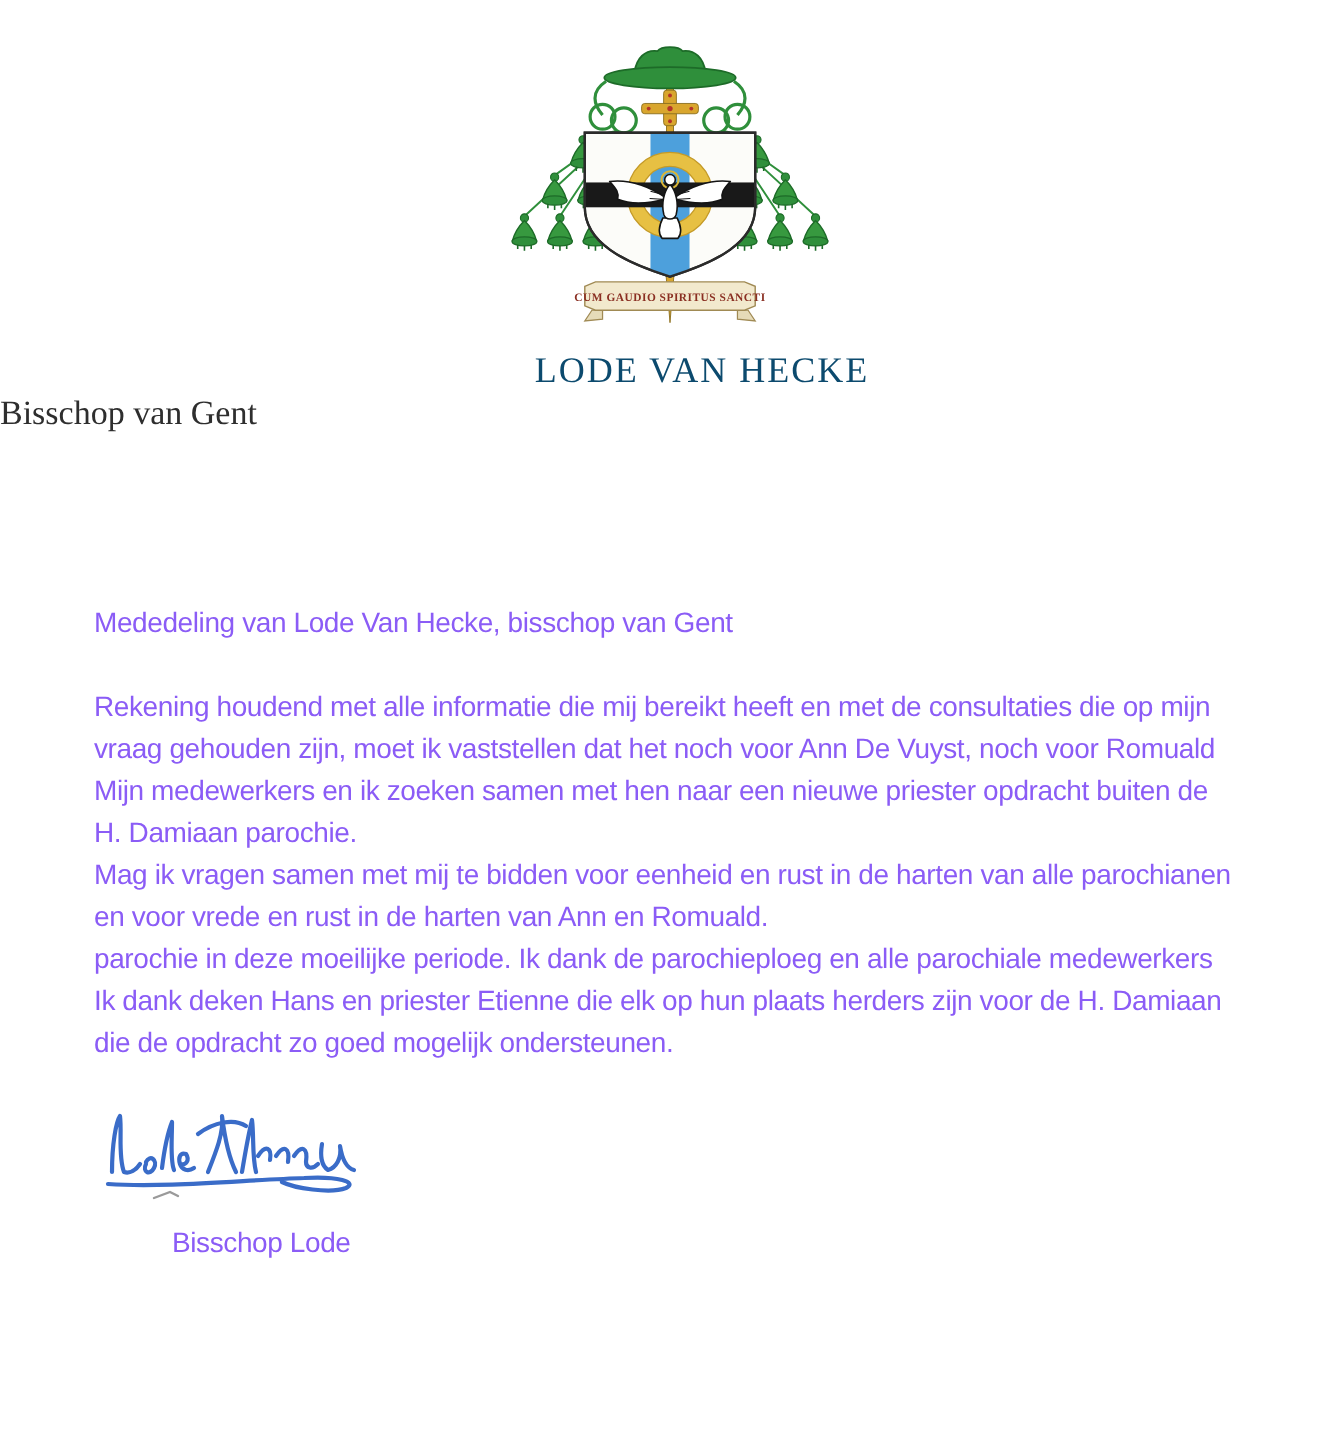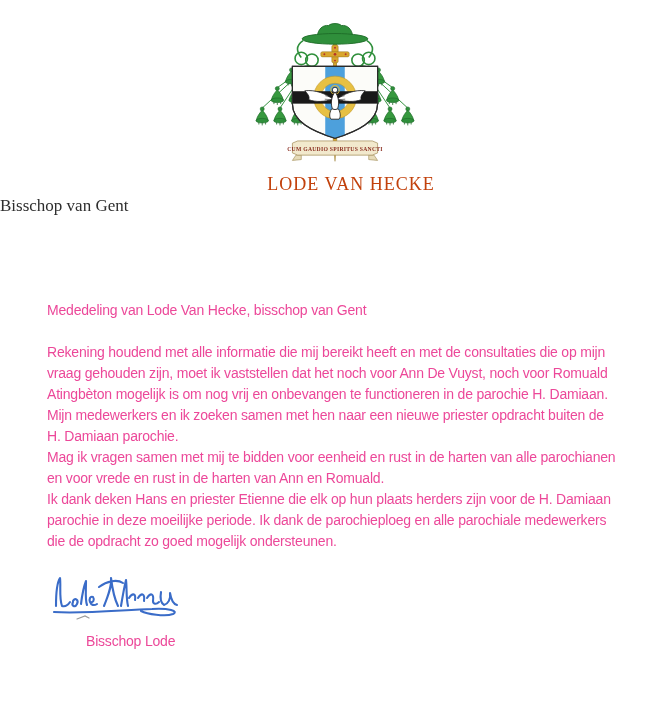--- a/index.html
+++ b/index.html
@@ -13,39 +13,39 @@
   .page { width: 670px; height: 720px; position: relative; }
 
   .arms { text-align: center; padding-top: 22px; }
   .arms svg { display: inline-block; }
 
   .name {
     font-family: "Liberation Serif", serif;
     font-size: 18px;
     letter-spacing: 1px;
     text-align: center;
-    color: #c2410c;
+    color: #0c4a6e;
     margin-top: 5px;
     line-height: 22px;
     padding-left: 32px;
   }
   .subtitle {
     font-family: "Liberation Serif", serif;
     font-size: 17px;
     text-align: left;
     color: #2e2e2e;
     line-height: 21px;
   }
 
   .letter {
     margin: 84px 40px 0 47px;
     font-size: 14px;
     line-height: 21px;
     letter-spacing: -0.2px;
-    color: #ec4899;
+    color: #8b5cf6;
   }
   .intro { margin-bottom: 21px; white-space: nowrap; }
   .line { white-space: nowrap; }
 
   .signature { margin: 14px 0 0 0; height: 56px; }
   .signoff { margin-top: 9px; line-height: 21px; margin-left: 39px; }
 </style>
 </head>
 <body>
 
@@ -140,27 +140,26 @@
   </div>
 
   <div class="name">LODE VAN HECKE</div>
   <div class="subtitle">Bisschop van Gent</div>
 
   <div class="letter">
     <div class="intro">Mededeling van Lode Van Hecke, bisschop van Gent</div>
 
     <div class="line">Rekening houdend met alle informatie die mij bereikt heeft en met de consultaties die op mijn</div>
     <div class="line">vraag gehouden zijn, moet ik vaststellen dat het noch voor Ann De Vuyst, noch voor Romuald</div>
-    <div class="line">Atingbèton mogelijk is om nog vrij en onbevangen te functioneren in de parochie H. Damiaan.</div>
     <div class="line">Mijn medewerkers en ik zoeken samen met hen naar een nieuwe priester opdracht buiten de</div>
     <div class="line">H. Damiaan parochie.</div>
     <div class="line">Mag ik vragen samen met mij te bidden voor eenheid en rust in de harten van alle parochianen</div>
     <div class="line">en voor vrede en rust in de harten van Ann en Romuald.</div>
+    <div class="line">parochie in deze moeilijke periode. Ik dank de parochieploeg en alle parochiale medewerkers</div>
     <div class="line">Ik dank deken Hans en priester Etienne die elk op hun plaats herders zijn voor de H. Damiaan</div>
-    <div class="line">parochie in deze moeilijke periode. Ik dank de parochieploeg en alle parochiale medewerkers</div>
     <div class="line">die de opdracht zo goed mogelijk ondersteunen.</div>
 
     <div class="signature">
       <svg width="150" height="56" viewBox="0 0 150 56">
         <g fill="none" stroke="#3a6cc8" stroke-width="2.1" stroke-linecap="round" stroke-linejoin="round">
           <path d="M9,40 C9,26 11,15 13,12 C14,20 12,32 15,40 C18,41 21,39 23,36"></path>
           <path d="M26,36 C24,40 28,42 30,38 C32,34 28,31 26,35"></path>
           <path d="M34,38 C35,30 37,20 39,15 C39,24 38,34 40,39"></path>
           <path d="M43,36 C46,37 48,34 46,31 C43,30 42,33 43,36 C44,39 47,40 50,38"></path>
           <path d="M57,40 C61,30 65,20 64,12 C65,20 67,32 71,40"></path>

